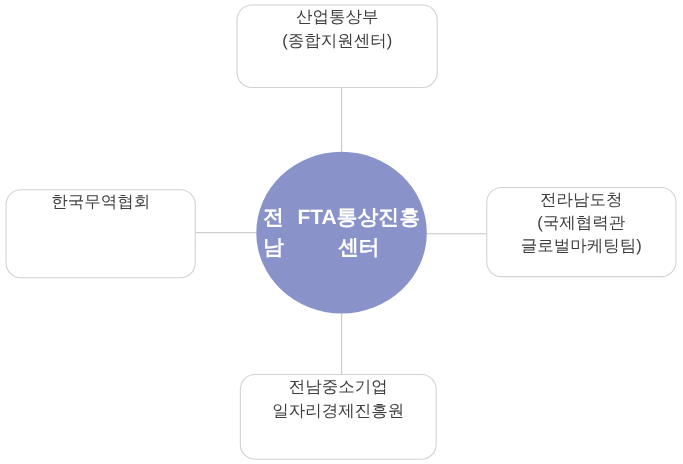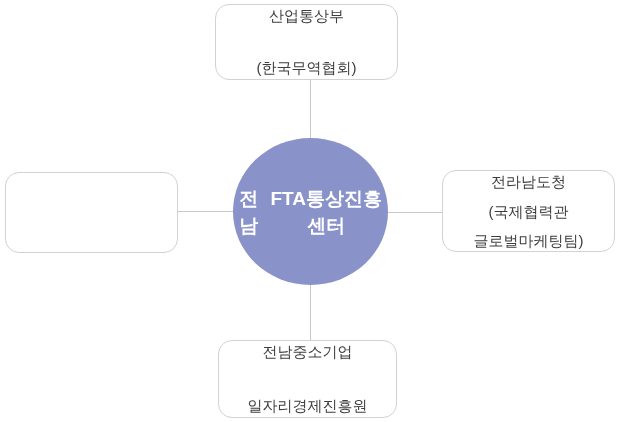--- a/index.html
+++ b/index.html
@@ -16,21 +16,21 @@
     overflow: hidden;
   }
   .node {
     position: absolute;
     box-sizing: border-box;
     background: #ffffff;
     border: 1px solid #d2d2d2;
     border-radius: 14px;
     display: flex;
     flex-direction: column;
-    justify-content: space-between;
+    justify-content: flex-start;
     align-items: center;
     text-align: center;
     color: #3d3d3d;
     font-size: 15px;
     line-height: 22px;
   }
   .node.top    { left: 215px; top: 4px;   width: 183px; height: 76px; }
   .node.left   { left: 5px;   top: 172px; width: 173px; height: 81px; }
   .node.right  { left: 442px; top: 170px; width: 173px; height: 82px; line-height: 21px; }
   .node.bottom { left: 218px; top: 340px; width: 179px; height: 78px; }
@@ -66,24 +66,25 @@
 
 <div class="canvas">
 
   <div class="connector v-top"></div>
   <div class="connector v-bottom"></div>
   <div class="connector h-left"></div>
   <div class="connector h-right"></div>
 
   <div class="node top">
     <div>산업통상부</div>
-    <div>(한국무역협회)</div>
+    <div>(종합지원센터)</div>
   </div>
 
   <div class="node left">
+    <div>한국무역협회</div>
   </div>
 
   <div class="center-circle">
     <div>전남</div>
     <div>FTA통상진흥센터</div>
   </div>
 
   <div class="node bottom">
     <div>전남중소기업</div>
     <div>일자리경제진흥원</div>

